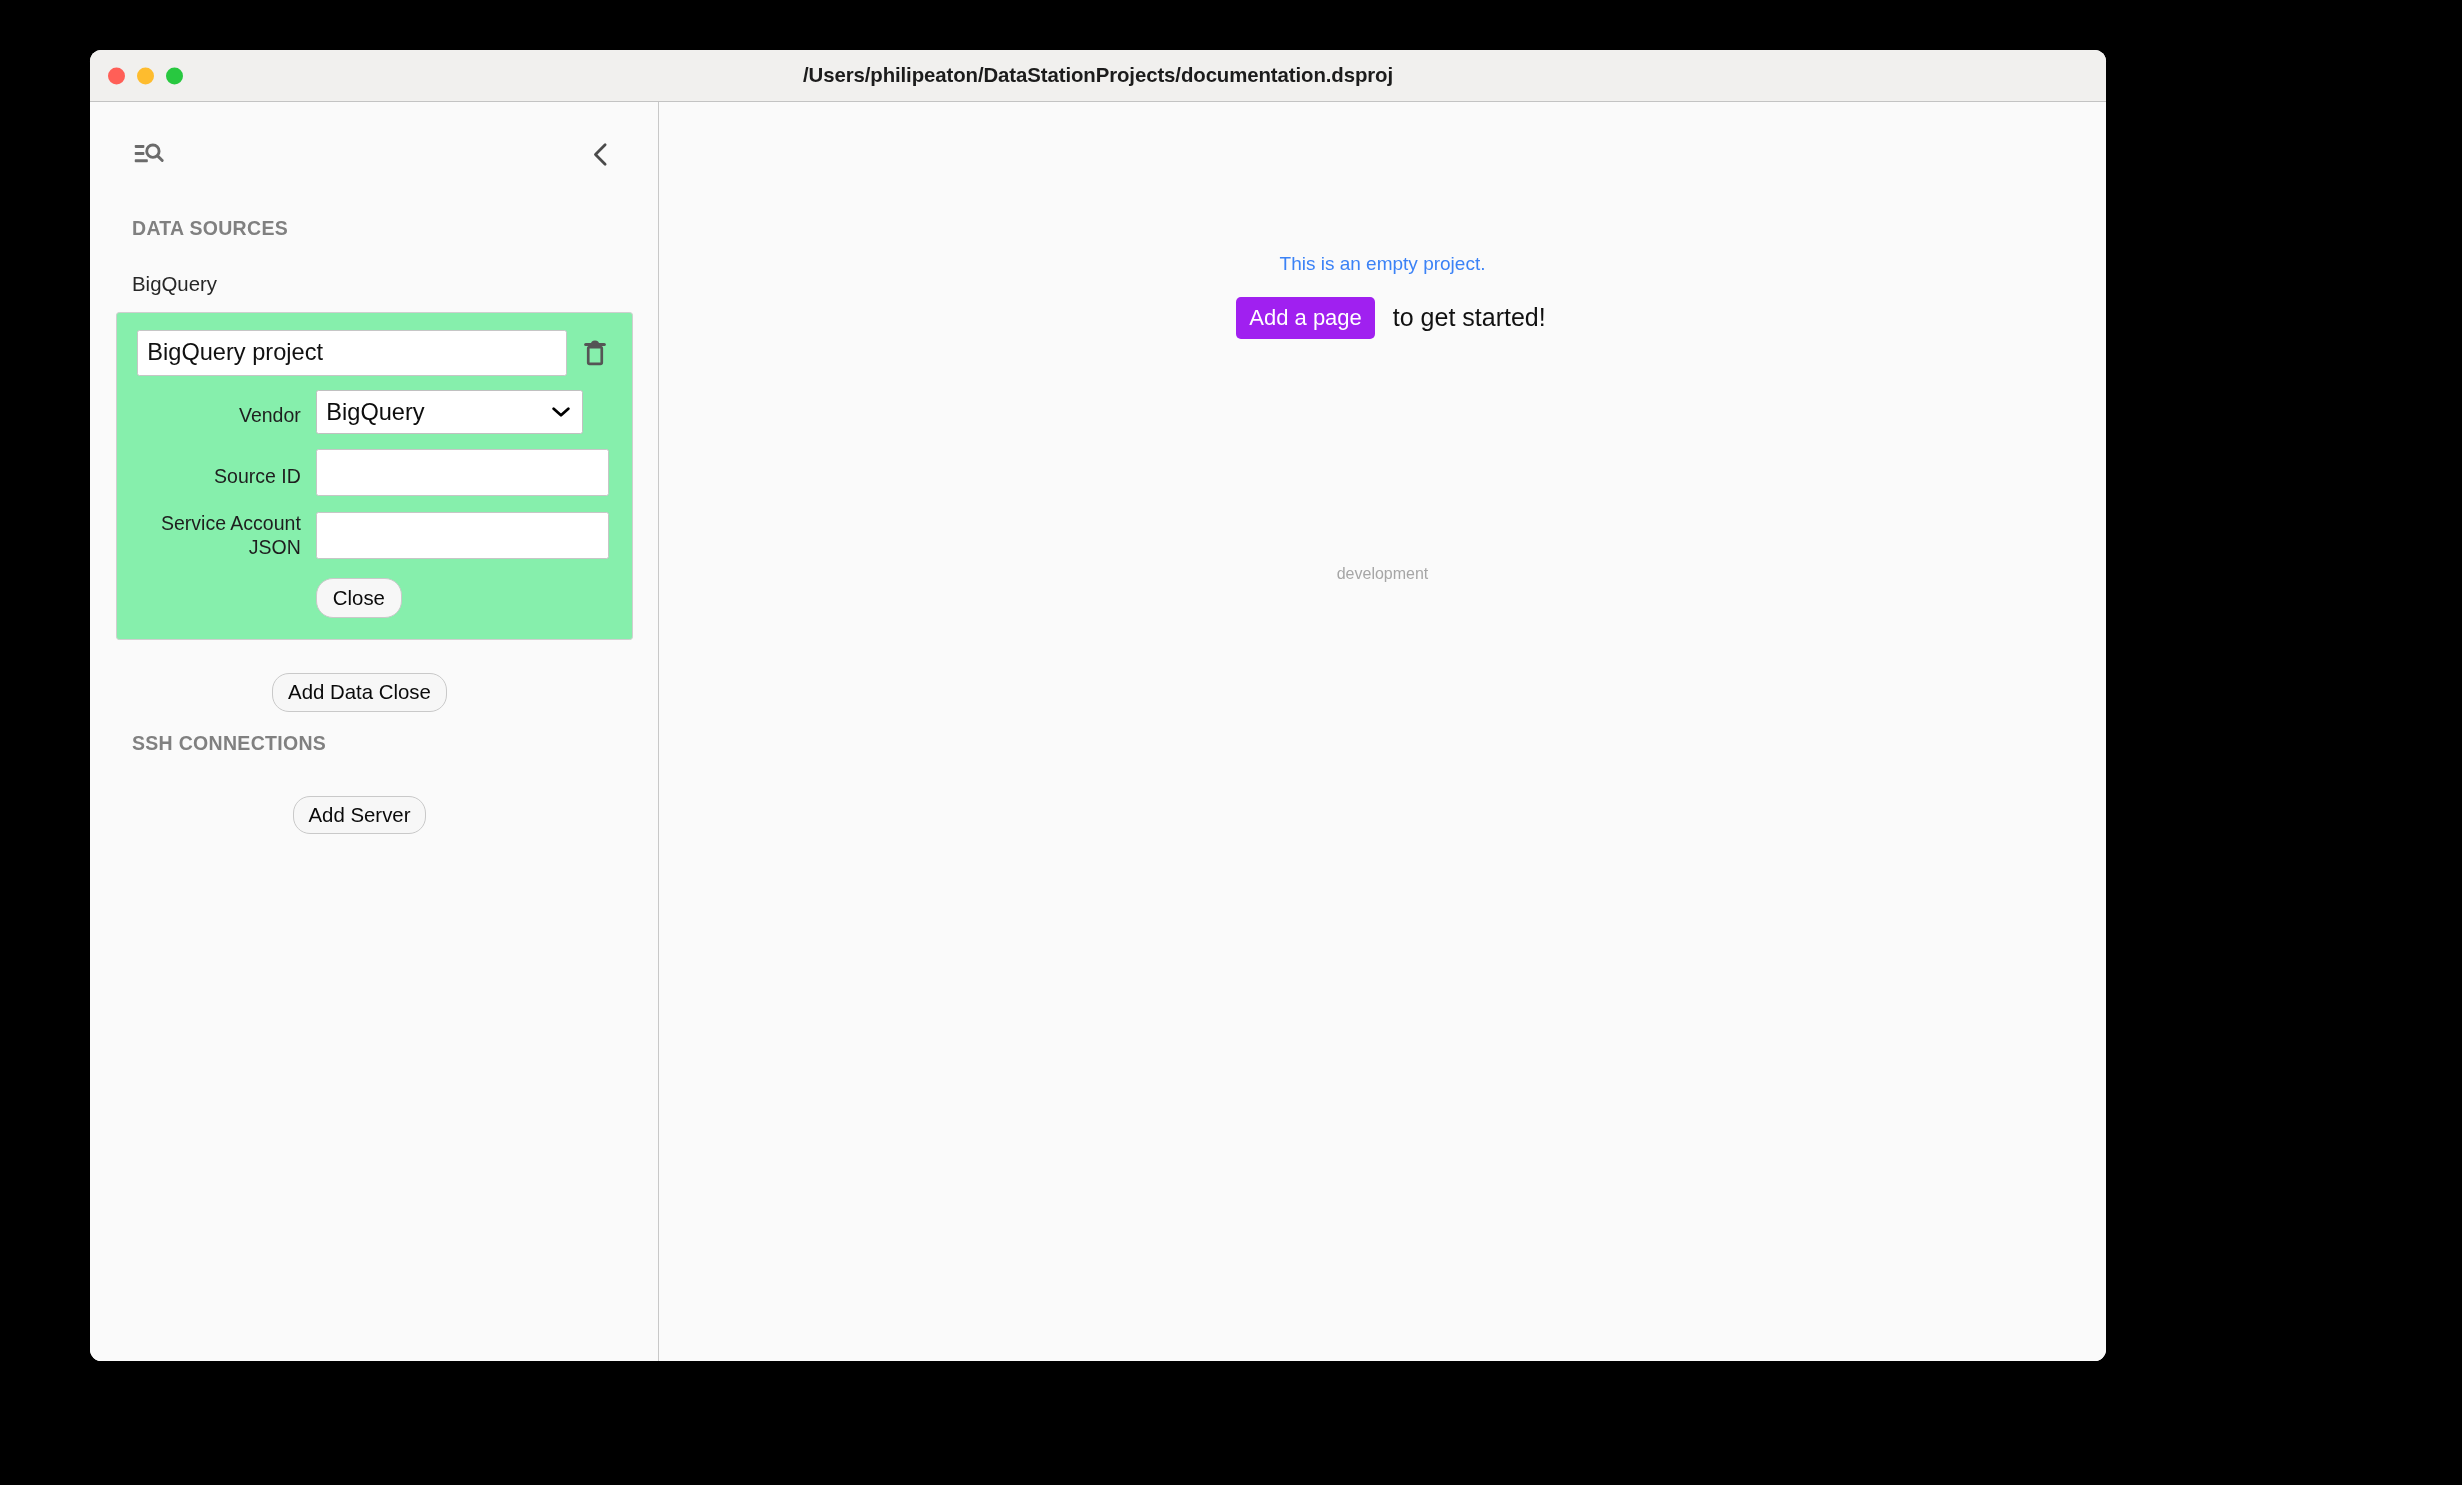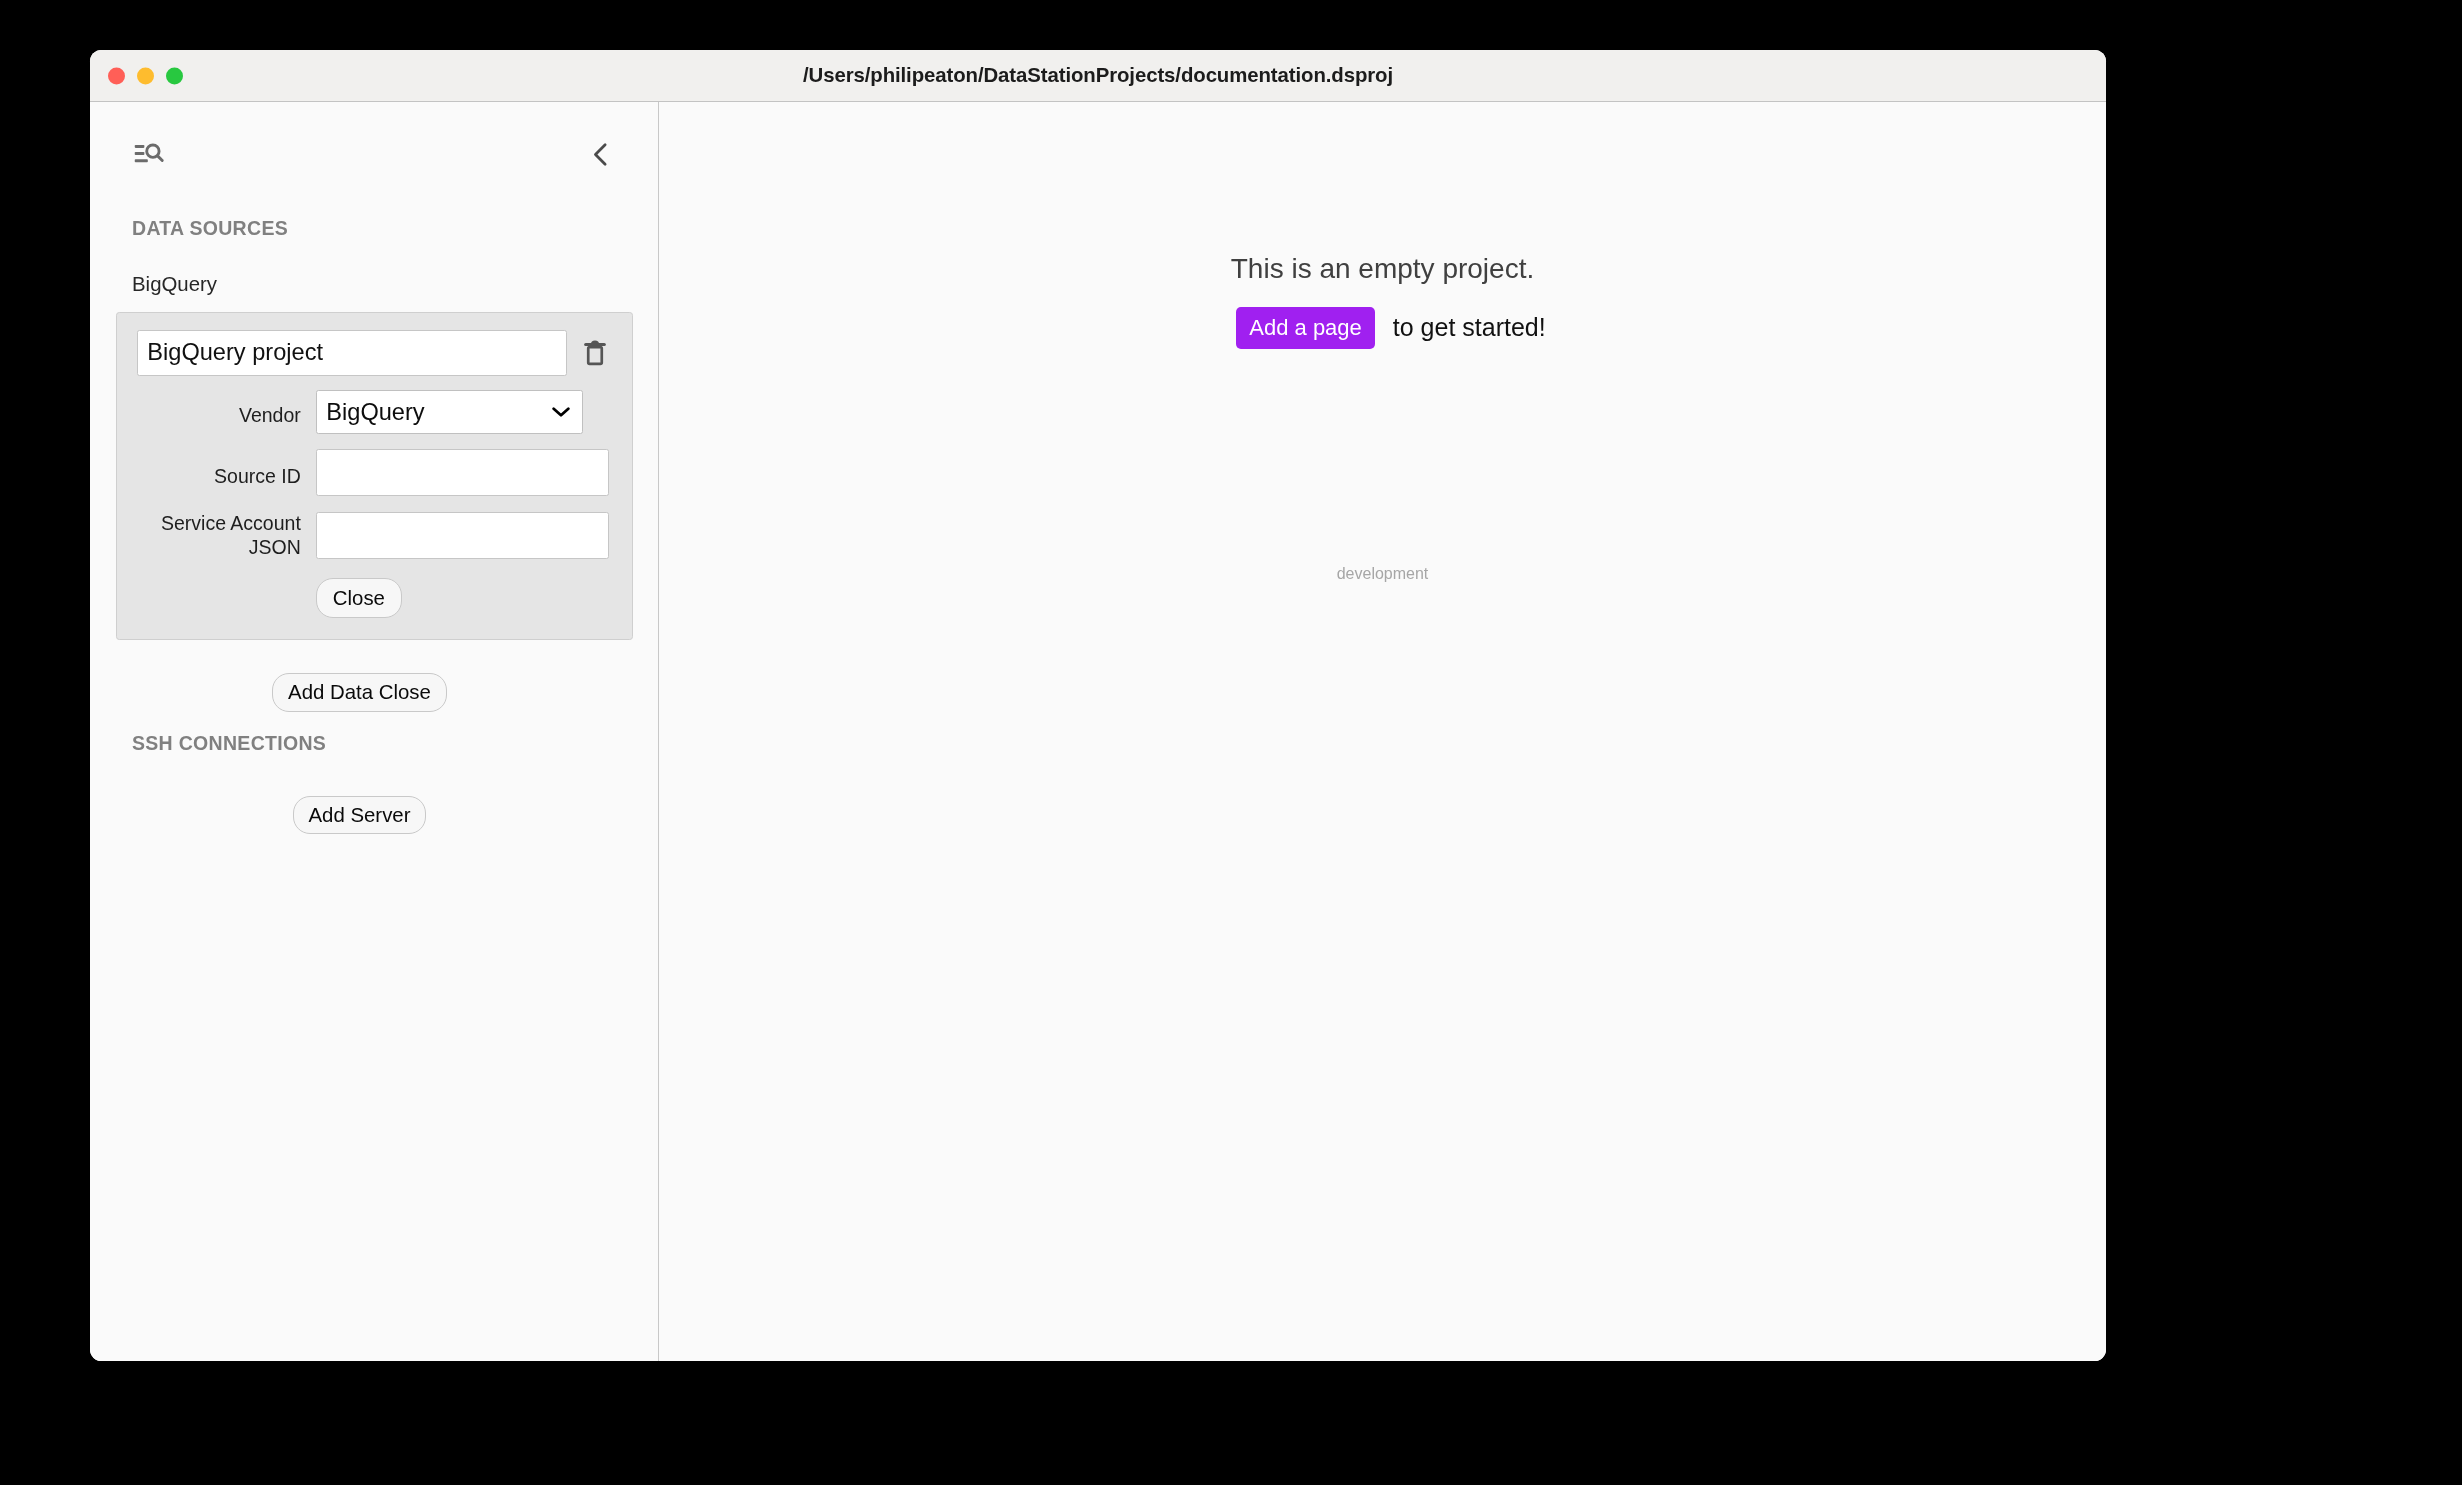--- a/index.html
+++ b/index.html
@@ -123,21 +123,21 @@
     user-select: none;
   }
 
   
   .ds-panel {
     margin: 16.3px 0 0 26px;
     width: 517px;
     box-sizing: border-box;
     border: 0.8px solid #cfcfcf;
     border-radius: 3.3px;
-    background: #e5e5e5;
+    background: #86efac;
     padding: 16.3px 19.5px 21px 19.5px;
   }
   .ds-row-top {
     display: flex;
     align-items: center;
     gap: 11.4px;
   }
   .ds-title-input {
     flex: 1 1 auto;
     height: 46px;
@@ -261,22 +261,22 @@
   }
   .empty-state {
     position: absolute;
     left: 0;
     right: 0;
     top: 151px;
     text-align: center;
     user-select: none;
   }
   .empty-line1 {
-    font-size: 28px;
-    color: #404040;
+    font-size: 19px;
+    color: #3b82f6;
     margin: 0;
   }
   .empty-line2 {
     margin-top: 22px;
     font-size: 25px;
     color: #111111;
     display: flex;
     align-items: center;
     justify-content: center;
     gap: 18px;

